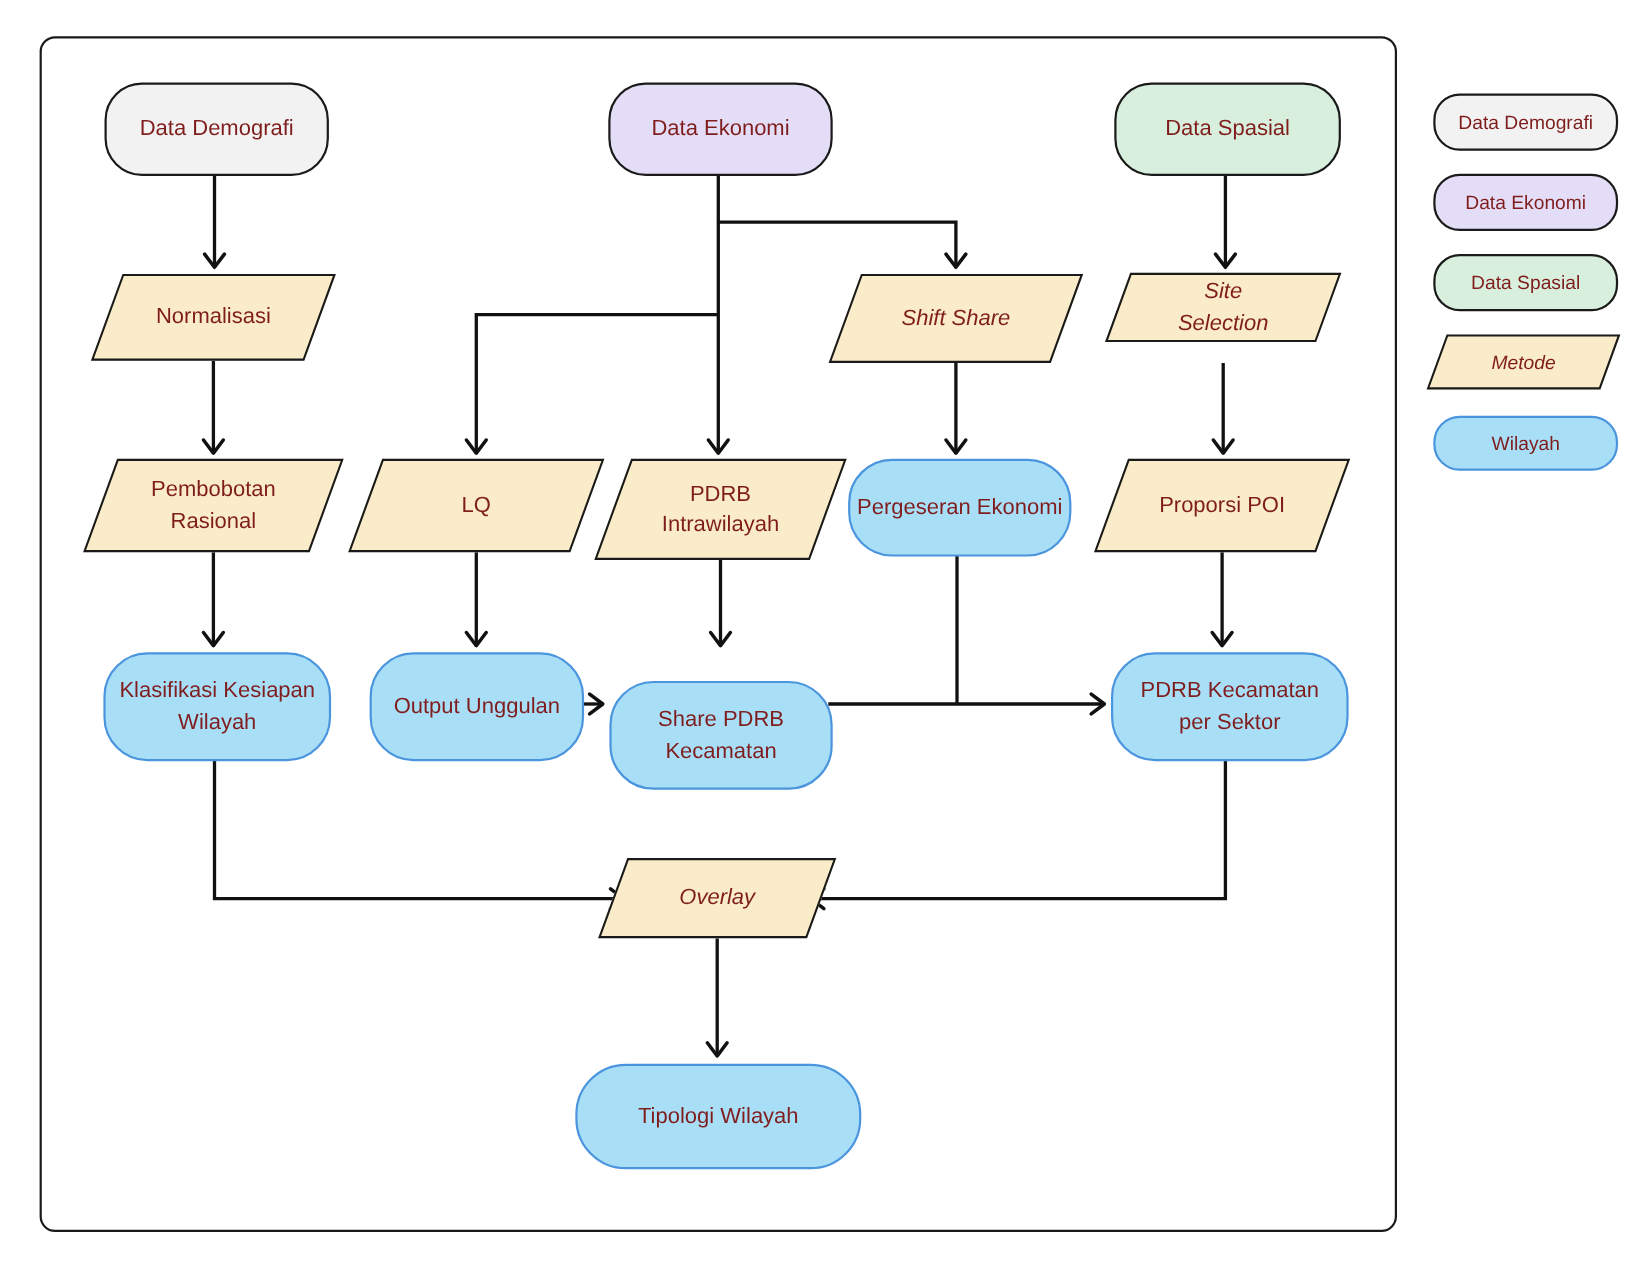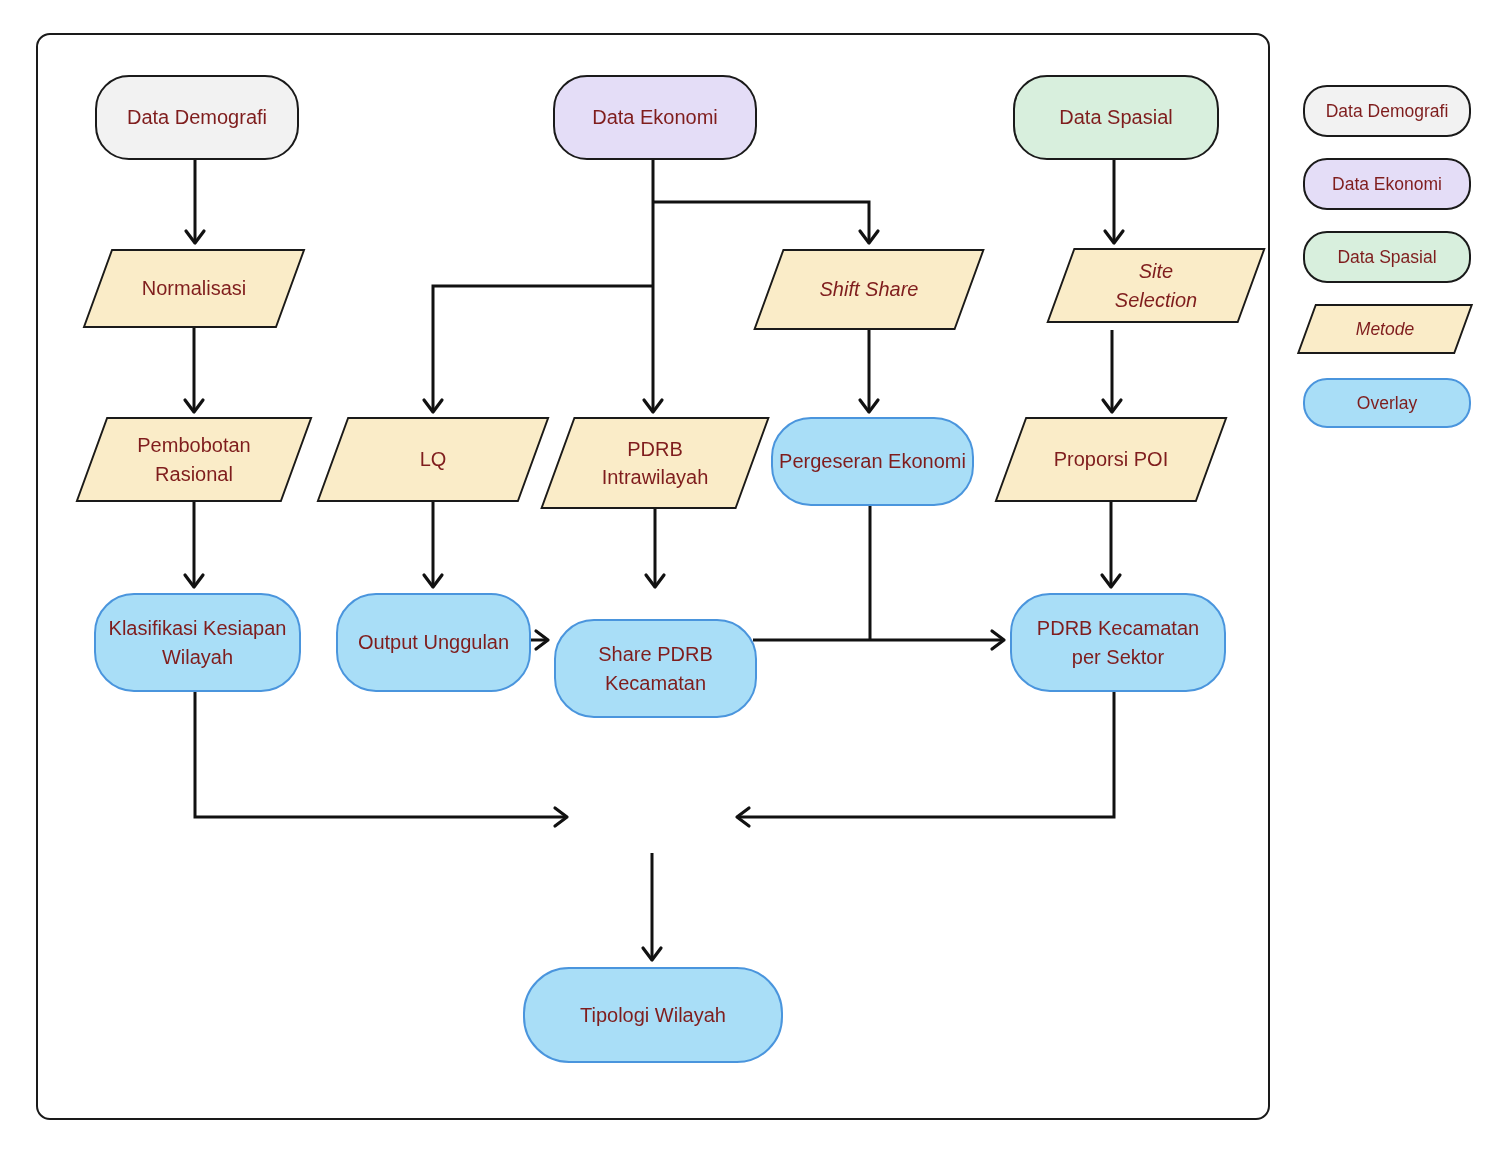--- a/index.html
+++ b/index.html
@@ -85,21 +85,21 @@
   </div>
 
   <div class="node para" style="left:97px;top:249px;width:194px;height:79px">
     <span class="bg"></span>
     <span class="lbl">Normalisasi</span>
   </div>
   <div class="node para italic" style="left:768px;top:249px;width:202px;height:81px">
     <span class="bg"></span>
     <span class="lbl">Shift Share</span>
   </div>
-  <div class="node para italic narrow" style="left:1060px;top:248px;width:192px;height:75px">
+  <div class="node para italic narrow" style="left:1016px;top:248px;width:192px;height:63px">
     <span class="bg"></span>
     <span class="lbl">Site Selection</span>
   </div>
 
   <div class="node para" style="left:91px;top:417px;width:206px;height:85px">
     <span class="bg"></span>
     <span class="lbl">Pembobotan Rasional</span>
   </div>
   <div class="node para" style="left:332px;top:417px;width:202px;height:85px">
     <span class="bg"></span>
@@ -123,37 +123,41 @@
   <div class="node blue" style="left:336px;top:593px;width:191px;height:95px">
     <span class="lbl">Output Unggulan</span>
   </div>
   <div class="node blue" style="left:554px;top:619px;width:199px;height:95px">
     <span class="lbl" style="padding:0 24px">Share PDRB Kecamatan</span>
   </div>
   <div class="node blue" style="left:1010px;top:593px;width:212px;height:95px">
     <span class="lbl" style="padding:0 14px">PDRB Kecamatan per Sektor</span>
   </div>
 
+  <div class="node para italic" style="left:557px;top:780px;width:190px;height:73px">
+    <span class="bg"></span>
+    <span class="lbl">Overlay</span>
+  </div>
 
   <div class="node blue" style="left:523px;top:967px;width:256px;height:92px;border-radius:46px">
     <span class="lbl">Tipologi Wilayah</span>
   </div>
 
   <div>
     <div class="node round gray legend-item" style="left:1303px;top:85px;width:164px;height:48px">
       <span class="lbl">Data Demografi</span>
     </div>
     <div class="node round purple legend-item" style="left:1303px;top:158px;width:164px;height:48px">
       <span class="lbl">Data Ekonomi</span>
     </div>
     <div class="node round green legend-item" style="left:1303px;top:231px;width:164px;height:48px">
       <span class="lbl">Data Spasial</span>
     </div>
     <div class="node para legend-item" style="left:1306px;top:304px;width:158px;height:50px">
       <span class="bg"></span>
       <span class="lbl">Metode</span>
     </div>
     <div class="node blue legend-item" style="left:1303px;top:378px;width:164px;height:46px">
-      <span class="lbl">Overlay</span>
+      <span class="lbl">Wilayah</span>
     </div>
   </div>
 
 </div>
 
 </body></html>

